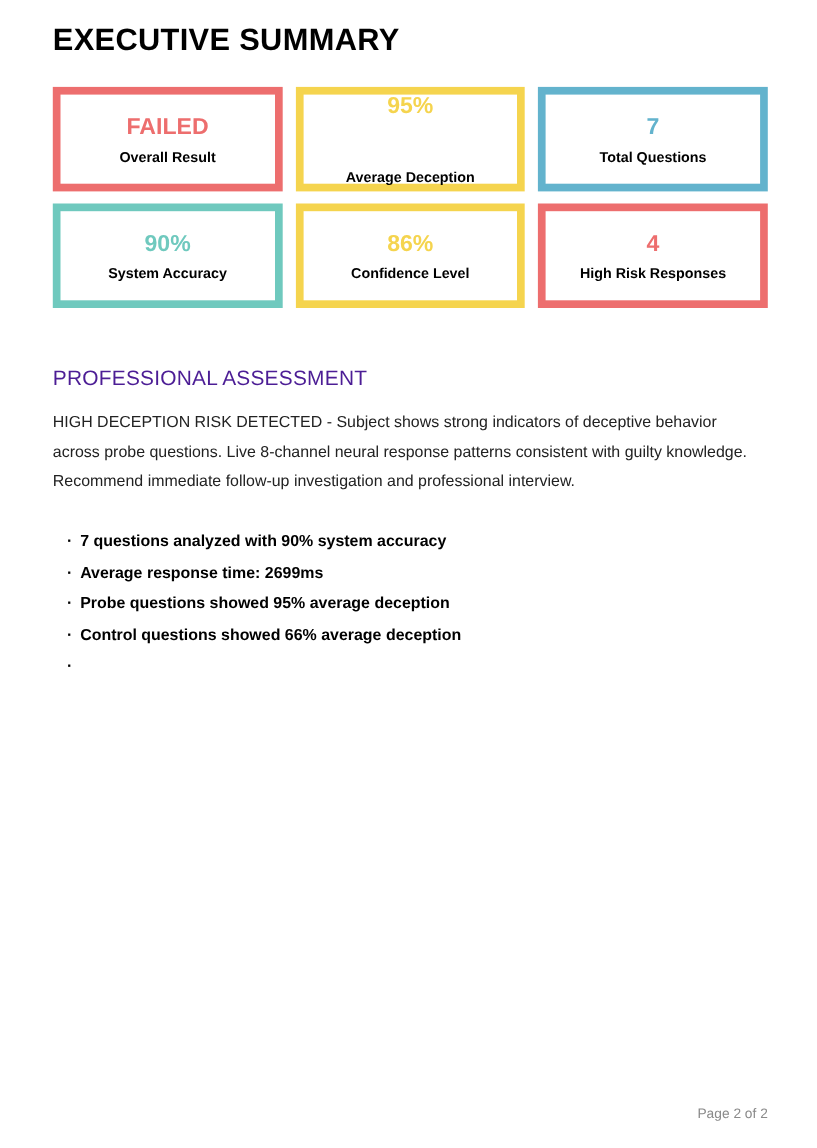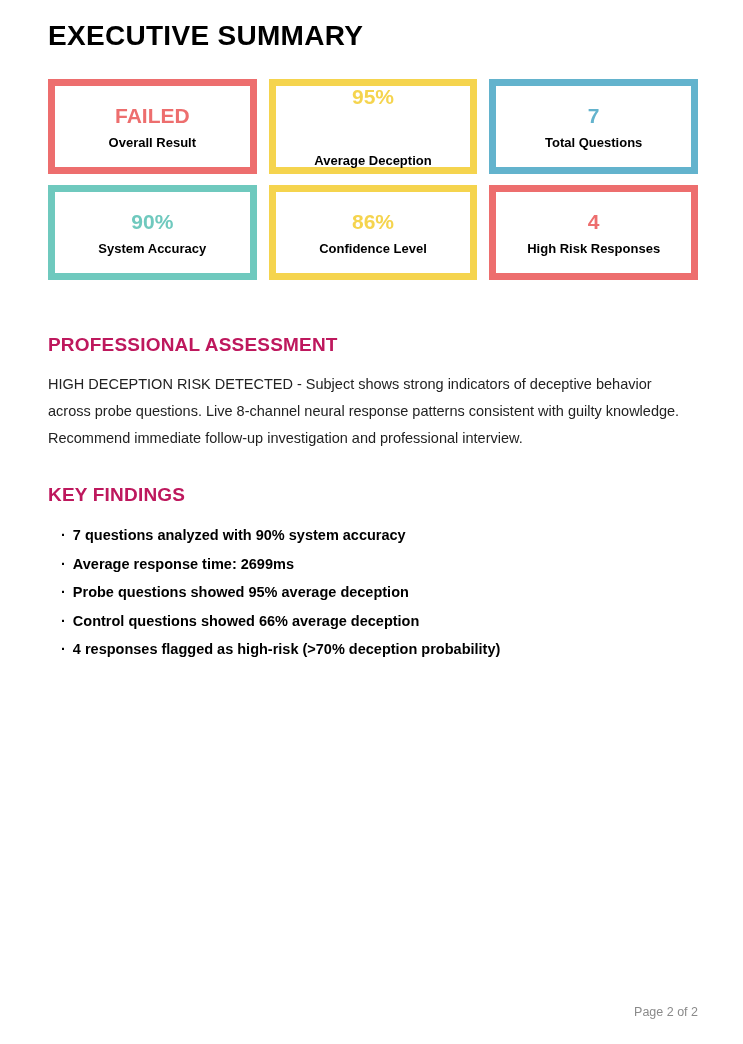--- a/index.html
+++ b/index.html
@@ -49,22 +49,22 @@
     margin-bottom: 10px;
   }
   .stat-label {
     font-size: 13px;
     font-weight: bold;
     color: #000000;
     line-height: 1;
   }
   .section-heading {
     font-size: 19px;
-    font-weight: bold;
-    color: #be185d;
+    font-weight: normal;
+    color: #4c1d95;
     letter-spacing: 0.2px;
   }
   .assessment-section { margin-top: 54px; }
   .assessment-body {
     margin-top: 15px;
     width: 650px;
     font-size: 14.5px;
     line-height: 27px;
     color: #222222;
   }
@@ -128,41 +128,39 @@
           <div class="stat-label">High Risk Responses</div>
         </div>
       </div>
 
     <div class="assessment-section">
       <div class="section-heading">PROFESSIONAL ASSESSMENT</div>
       <div class="assessment-body">HIGH DECEPTION RISK DETECTED - Subject shows strong indicators of deceptive behavior across probe questions. Live 8-channel neural response patterns consistent with guilty knowledge. Recommend immediate follow-up investigation and professional interview.</div>
     </div>
 
     <div class="findings-section">
-      <div class="section-heading">KEY FINDINGS</div>
       <ul class="findings-list">
           <li class="finding-item">
             <span class="bullet-glyph">·</span>
             <span>7 questions analyzed with 90% system accuracy</span>
           </li>
           <li class="finding-item">
             <span class="bullet-glyph">·</span>
             <span>Average response time: 2699ms</span>
           </li>
           <li class="finding-item">
             <span class="bullet-glyph">·</span>
             <span>Probe questions showed 95% average deception</span>
           </li>
           <li class="finding-item">
             <span class="bullet-glyph">·</span>
             <span>Control questions showed 66% average deception</span>
           </li>
           <li class="finding-item">
             <span class="bullet-glyph">·</span>
-            <span>4 responses flagged as high-risk (&gt;70% deception probability)</span>
           </li>
         </ul>
     </div>
 
   </div>
 
   <div class="page-footer">Page 2 of 2</div>
 </div>
 
 </body></html>

